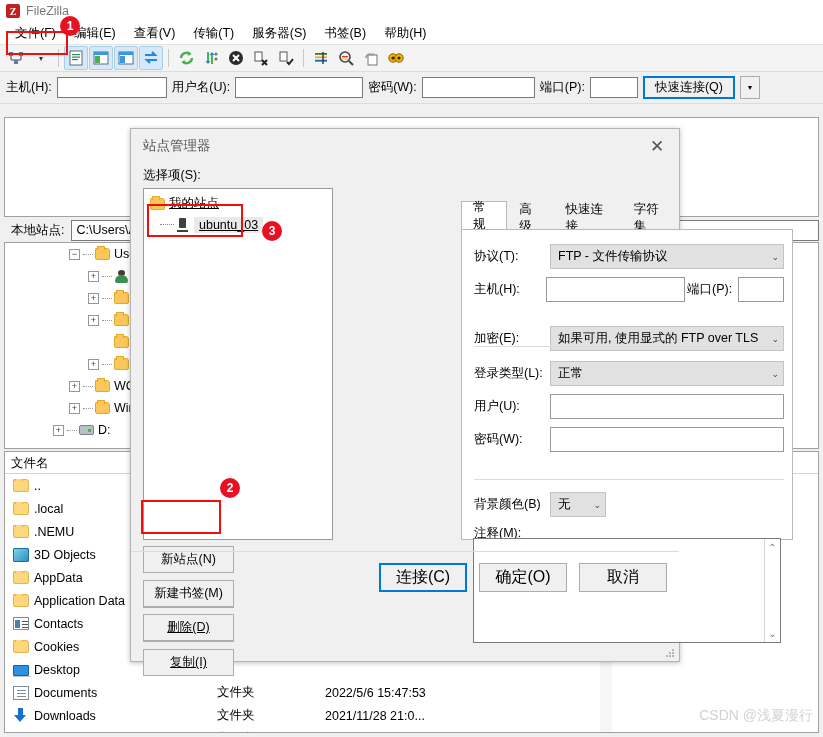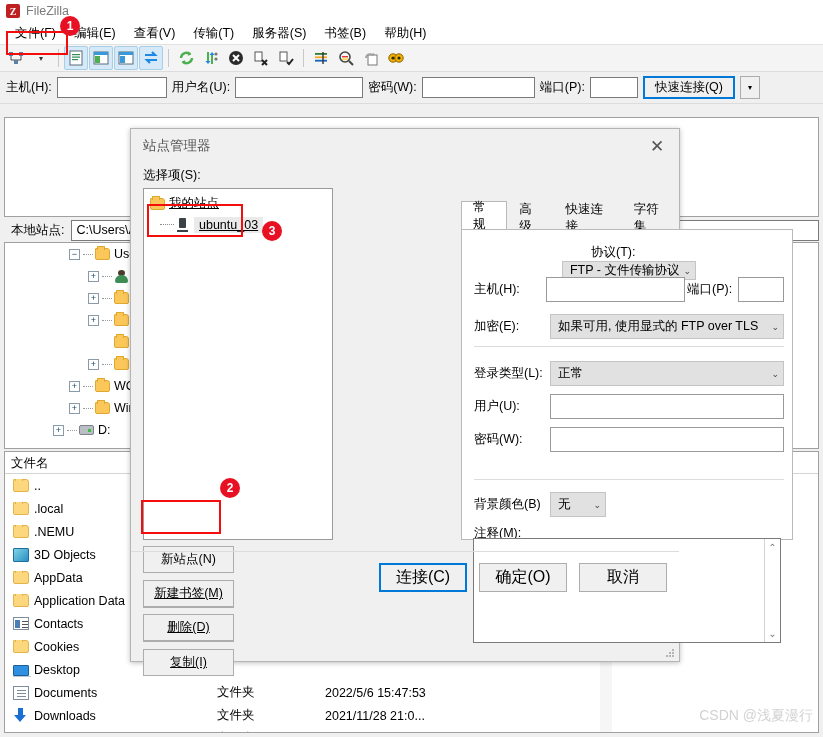--- a/index.html
+++ b/index.html
@@ -577,54 +577,54 @@
           <span class="dots-h" style="width:14px;border-top:1px dotted #8a8a8a"></span>
           <span class="srv-ico"></span>
           <span class="sel-hl">ubuntu_03</span>
         </div>
       </div>
 
       <div class="btnrow" style="left:12px; top:383px;">
         <div class="btn" style="width:91px">新站点(N)</div>
         <div class="btn" style="width:91px">新文件夹(F)</div>
       </div>
-      <div class="btnrow" style="left:12px; top:417px;text-decoration:underline;">
+      <div class="btnrow" style="left:12px; top:417px;">
         <div class="btn" style="width:91px">新建书签(M)</div>
         <div class="btn" style="width:91px">重命名(R)</div>
       </div>
       <div class="btnrow" style="left:12px; top:451px;text-decoration:underline;">
         <div class="btn" style="width:91px">删除(D)</div>
         <div class="btn" style="width:91px">复制(I)</div>
       </div>
 
       <div class="tabs">
         <div class="tab active">常规</div>
         <div class="tab">高级</div>
         <div class="tab">快速连接</div>
         <div class="tab">字符集</div>
       </div>
 
       <div class="tabpanel">
 
-        <div class="frow" style="position:absolute;left:12px;top:14px;width:310px;flex-direction:column;">
+        <div class="frow" style="position:absolute;left:12px;top:14px;width:310px;">
           <div class="flab" style="width:76px">协议(T):</div>
           <div class="combo" style="flex:1">
             <span class="cv">FTP - 文件传输协议</span>
             <span class="ca">⌄</span>
           </div>
         </div>
 
         <div class="frow" style="position:absolute;left:12px;top:47px;width:310px;">
           <div class="flab" style="width:76px">主机(H):</div>
           <div class="tinput" style="width:145px"></div>
           <div class="flab" style="width:56px;text-align:right;padding-right:6px">端口(P):</div>
           <div class="tinput" style="width:48px"></div>
         </div>
 
-        <div class="frow" style="position:absolute;left:12px;top:84px;width:310px;">
+        <div class="frow" style="position:absolute;left:12px;top:96px;width:310px;">
           <div class="flab" style="width:76px">加密(E):</div>
           <div class="combo" style="flex:1">
             <span class="cv">如果可用, 使用显式的 FTP over TLS</span>
             <span class="ca">⌄</span>
           </div>
         </div>
 
         <div class="hr" style="position:absolute;left:12px;top:116px;width:310px"></div>
 
         <div class="frow" style="position:absolute;left:12px;top:131px;width:310px;">

